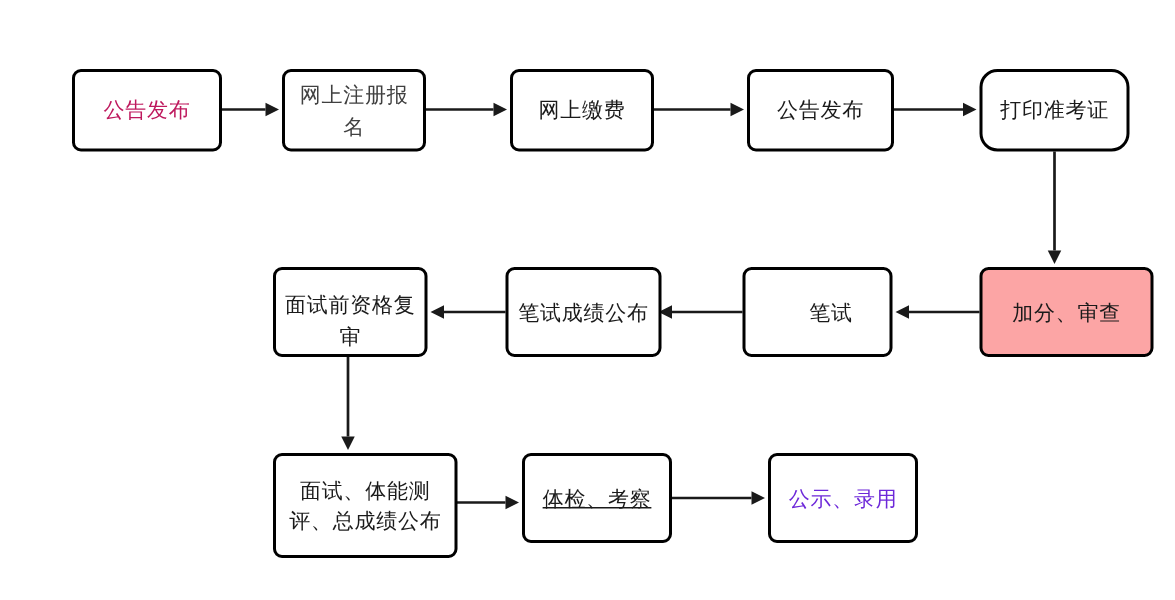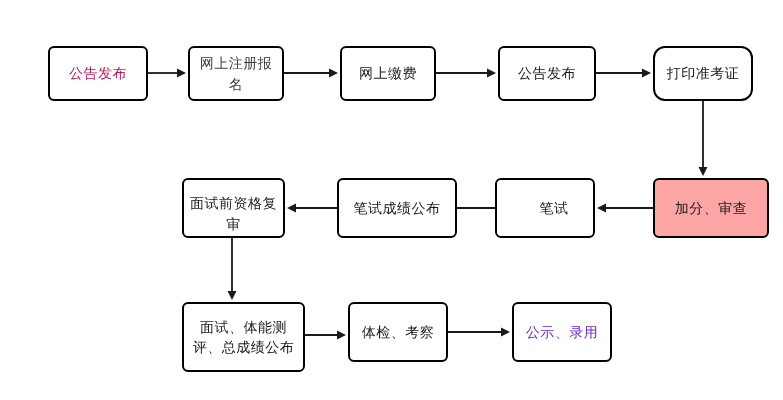--- a/index.html
+++ b/index.html
@@ -95,19 +95,19 @@
       </g>
     </svg>
   <div id="nodes">
       <div class="node" style="left: 48px; top: 46px; width: 100px; height: 55px; background: rgb(255, 255, 255); border-color: rgb(0, 0, 0); color: #be185d;"><span>公告发布</span></div>
       <div class="node" style="left: 188px; top: 46px; width: 96px; height: 55px; background: rgb(255, 255, 255); border-color: rgb(0, 0, 0); color: #404040;"><span>网上注册报名</span></div>
       <div class="node" style="left: 340px; top: 46px; width: 96px; height: 55px; background: rgb(255, 255, 255); border-color: rgb(0, 0, 0); color: rgb(26, 26, 26);"><span>网上缴费</span></div>
       <div class="node" style="left: 498px; top: 46px; width: 98px; height: 55px; background: rgb(255, 255, 255); border-color: rgb(0, 0, 0); color: rgb(26, 26, 26);"><span>公告发布</span></div>
       <div class="node" style="left: 653px; top: 46px; width: 100px; height: 55px; background: rgb(255, 255, 255); border-color: rgb(0, 0, 0); color: rgb(26, 26, 26); border-radius: 12px;"><span>打印准考证</span></div>
       <div class="node" style="left: 653px; top: 178px; width: 116px; height: 60px; background: #fca5a5; border-color: rgb(0, 0, 0); color: rgb(26, 26, 26);"><span>加分、审查</span></div>
       <div class="node" style="left: 495px; top: 178px; width: 100px; height: 60px; background: rgb(255, 255, 255); border-color: rgb(0, 0, 0); color: rgb(26, 26, 26); padding-left: 24px;"><span>笔试</span></div>
-      <div class="node" style="left: 337px; top: 178px; width: 120px; height: 60px; background: rgb(255, 255, 255); border-color: rgb(0, 0, 0); color: rgb(26, 26, 26);"><span>笔试成绩公布</span></div>
+      <div class="node" style="left: 337px; top: 178px; width: 104px; height: 60px; background: rgb(255, 255, 255); border-color: rgb(0, 0, 0); color: rgb(26, 26, 26);"><span>笔试成绩公布</span></div>
       <div class="node" style="left: 182px; top: 178px; width: 103px; height: 60px; background: rgb(255, 255, 255); border-color: rgb(0, 0, 0); color: rgb(26, 26, 26); align-items: flex-end;"><span>面试前资格复审</span></div>
       <div class="node" style="left: 182px; top: 302px; width: 123px; height: 70px; background: rgb(255, 255, 255); border-color: rgb(0, 0, 0); color: rgb(26, 26, 26);"><span>面试、体能测评、总成绩公布</span></div>
-      <div class="node" style="left: 348px; top: 302px; width: 100px; height: 60px; background: rgb(255, 255, 255); border-color: rgb(0, 0, 0); color: rgb(26, 26, 26);"><span>体检、考察</span></div>
+      <div class="node" style="left: 348px; top: 302px; width: 100px; height: 60px; background: rgb(255, 255, 255); border-color: rgb(0, 0, 0); color: rgb(26, 26, 26); text-decoration: underline;"><span>体检、考察</span></div>
       <div class="node" style="left: 512px; top: 302px; width: 100px; height: 60px; background: rgb(255, 255, 255); border-color: rgb(0, 0, 0); color: #6d28d9;"><span>公示、录用</span></div>
     </div>
 </div>
 
 </body></html>

